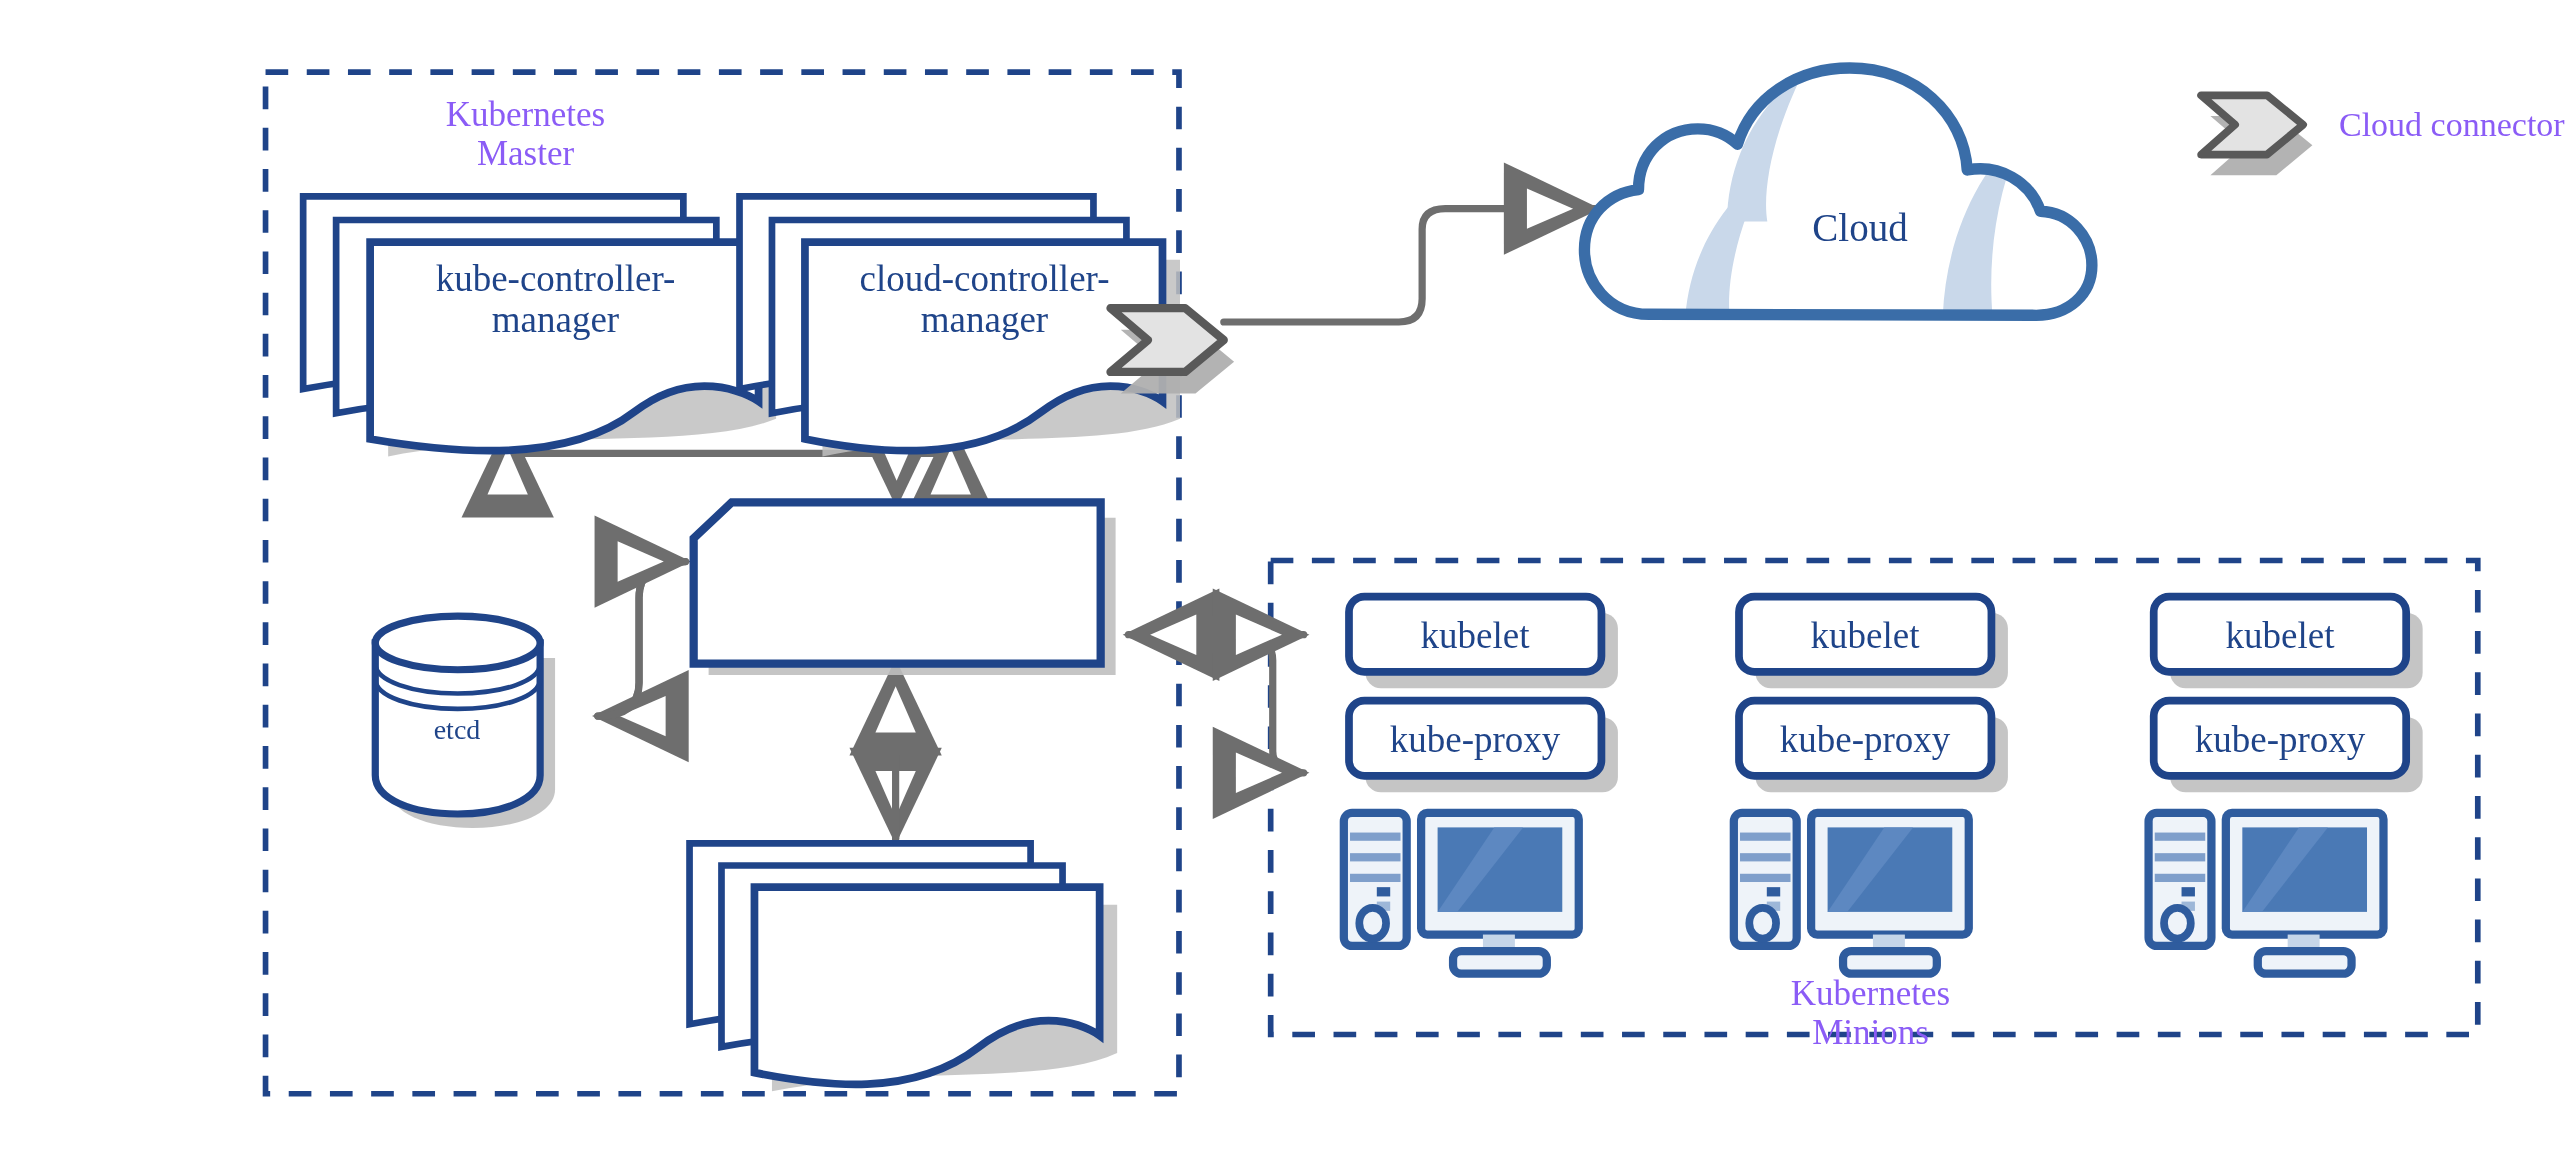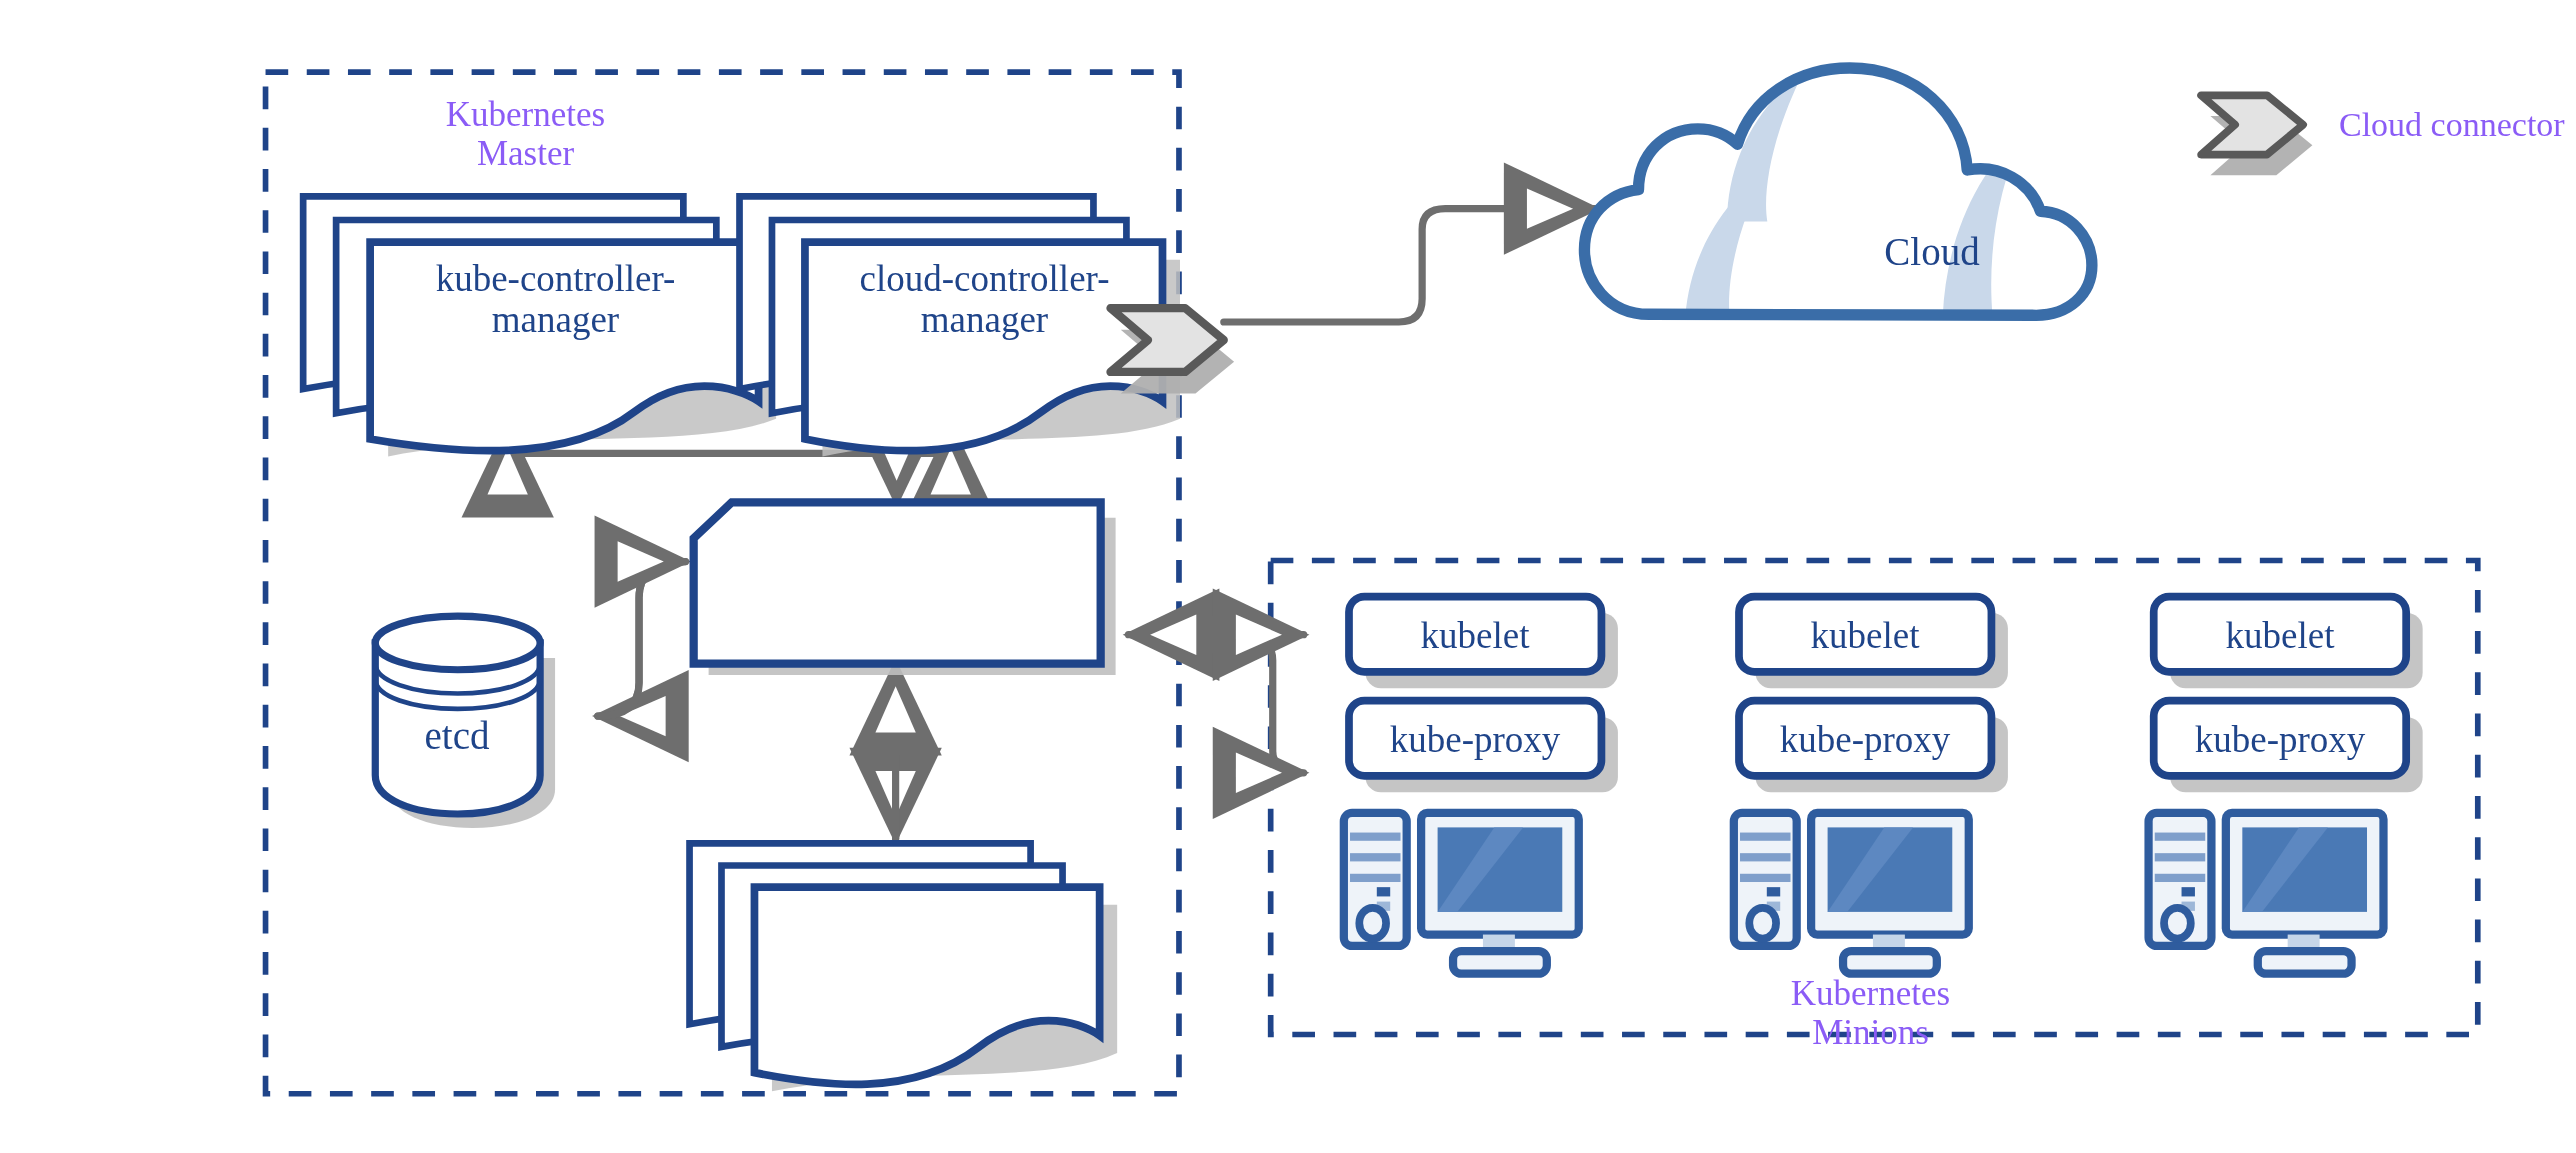--- a/index.html
+++ b/index.html
@@ -208,24 +208,24 @@
 <div class="glbl" style="left:1726px;top:974px;width:289px;font-size:35px;">Kubernetes
 Minions</div>
 
 <div class="lbl" style="left:370px;top:258px;width:371px;font-size:37px;">kube-controller-
 manager</div>
 
 <div class="lbl" style="left:804px;top:258px;width:361px;font-size:37px;">cloud-controller-
 manager</div>
 
 
-<div class="lbl" style="left:354px;top:714px;width:206px;font-size:39px;">etcd</div>
-
-
-<div class="lbl" style="left:1829px;top:206px;width:206px;font-size:39px;margin-top:24px;">Cloud</div>
+<div class="lbl" style="left:354px;top:714px;width:206px;font-size:28px;">etcd</div>
+
+
+<div class="lbl" style="left:1757px;top:206px;width:206px;font-size:39px;">Cloud</div>
 
 <div class="glbl" style="left:2339px;top:106px;width:309px;font-size:34px;text-align:left;">Cloud connector</div>
 
 <div class="lbl" style="left:1349px;top:615px;width:252px;font-size:37px;">kubelet</div>
 <div class="lbl" style="left:1349px;top:719px;width:252px;font-size:37px;">kube-proxy</div>
 
 <div class="lbl" style="left:1739px;top:615px;width:252px;font-size:37px;">kubelet</div>
 <div class="lbl" style="left:1739px;top:719px;width:252px;font-size:37px;">kube-proxy</div>
 
 <div class="lbl" style="left:2154px;top:615px;width:252px;font-size:37px;">kubelet</div>

